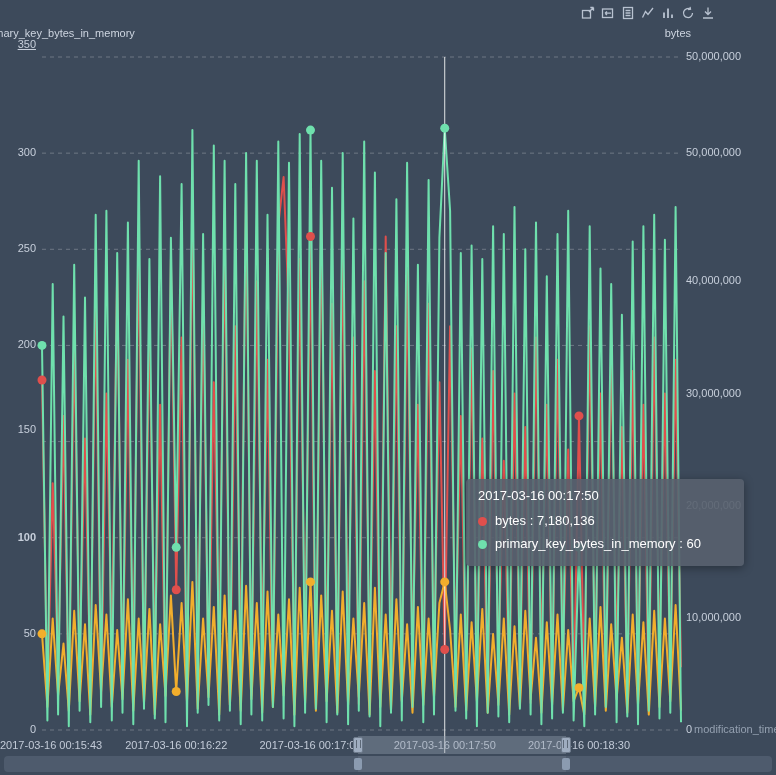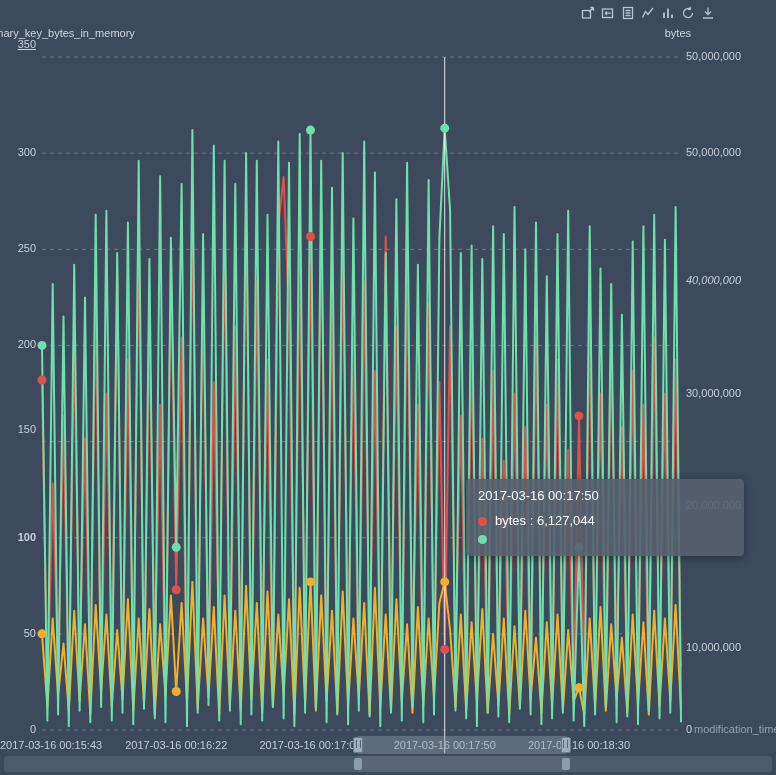--- a/index.html
+++ b/index.html
@@ -122,45 +122,46 @@
       <div class="tick l" style="top: 626.857px;">50</div>
       <div class="tick l" style="top: 530.714px; font-weight: bold;">100</div>
       <div class="tick l" style="top: 423px;">150</div>
       <div class="tick l" style="top: 338.429px;">200</div>
       <div class="tick l" style="top: 242.286px;">250</div>
       <div class="tick l" style="top: 146.143px;">300</div>
       <div class="tick l" style="top: 38px; text-decoration: underline;">350</div>
     </div>
   <div id="yright">
       <div class="tick r" style="top: 723px;">0</div>
-      <div class="tick r" style="top: 610.833px; margin-top: 30px;">10,000,000</div>
+      <div class="tick r" style="top: 610.833px;">10,000,000</div>
       <div class="tick r" style="top: 498.667px;">20,000,000</div>
       <div class="tick r" style="top: 386.5px;">30,000,000</div>
-      <div class="tick r" style="top: 274.333px; font-style: italic;">40,000,000</div>
+      <div class="tick r" style="top: 274.333px;">40,000,000</div>
       <div class="tick r" style="top: 146px;">50,000,000</div>
       <div class="tick r" style="top: 50px;">50,000,000</div>
     </div>
   <div id="xlabels">
       <div class="xlab first" style="left: 0px;">2017-03-16 00:15:43</div>
       <div class="xlab" style="left: 176.244px;">2017-03-16 00:16:22</div>
       <div class="xlab" style="left: 310.487px;">2017-03-16 00:17:06</div>
       <div class="xlab" style="left: 444.731px;">2017-03-16 00:17:50</div>
       <div class="xlab" style="left: 578.975px;">2017-03-16 00:18:30</div>
     </div>
 
   <div class="xaxis-name">modification_time</div>
 
   <div class="tooltip">
     <div class="tt-title">2017-03-16 00:17:50</div>
     <div class="tt-row">
       <span class="dot" style="background: rgb(223, 79, 76);"></span>
-      <span>bytes : 6,127,044</span>
+      <span>bytes : 7,180,136</span>
     </div>
     <div class="tt-row">
       <span class="dot" style="background: rgb(111, 224, 173);"></span>
+      <span>primary_key_bytes_in_memory : 60</span>
     </div>
   </div>
 
   <div class="dz-window" id="dzwin" style="left: 358.305px; width: 207.675px;"></div>
   <div class="dz-handle" id="dzh1" style="left: 353.305px;"></div>
   <div class="dz-handle" id="dzh2" style="left: 560.98px;"></div>
   <div class="dz-track" id="dztrack"></div>
   <div class="dz-track-window" id="dztwin" style="left: 358.305px; width: 207.675px;"></div>
   <div class="dz-handle2" id="dzh1b" style="left: 354.305px;"></div>
   <div class="dz-handle2" id="dzh2b" style="left: 561.98px;"></div>

